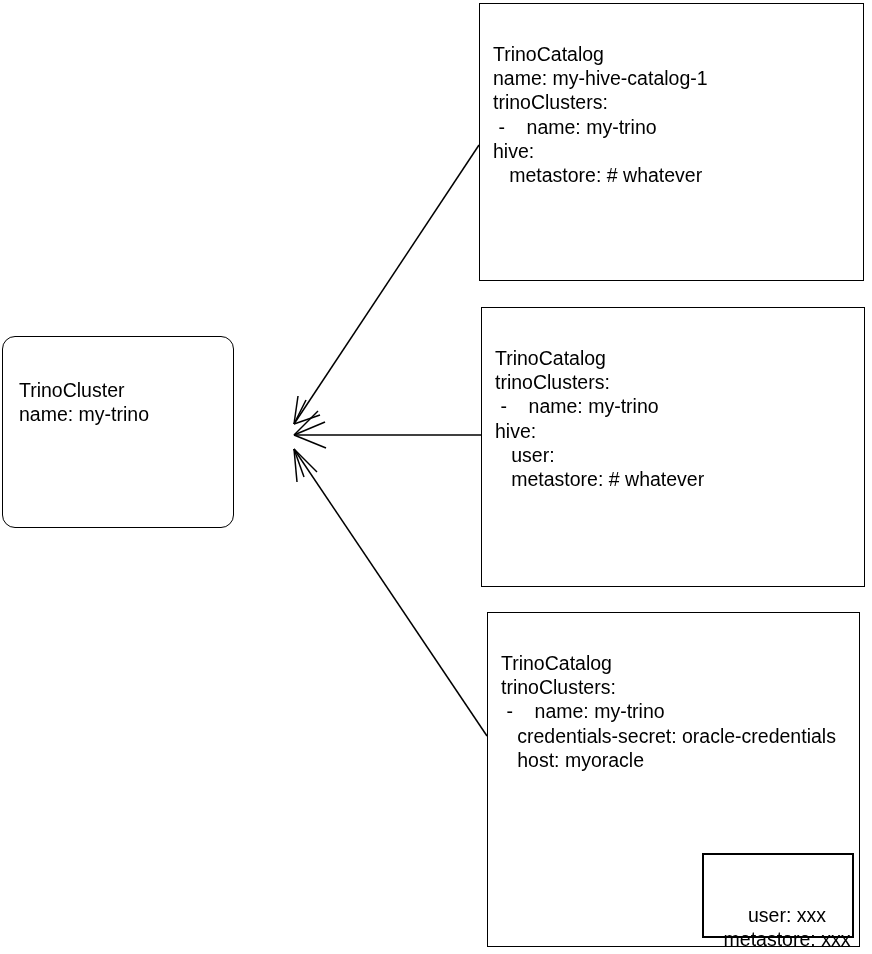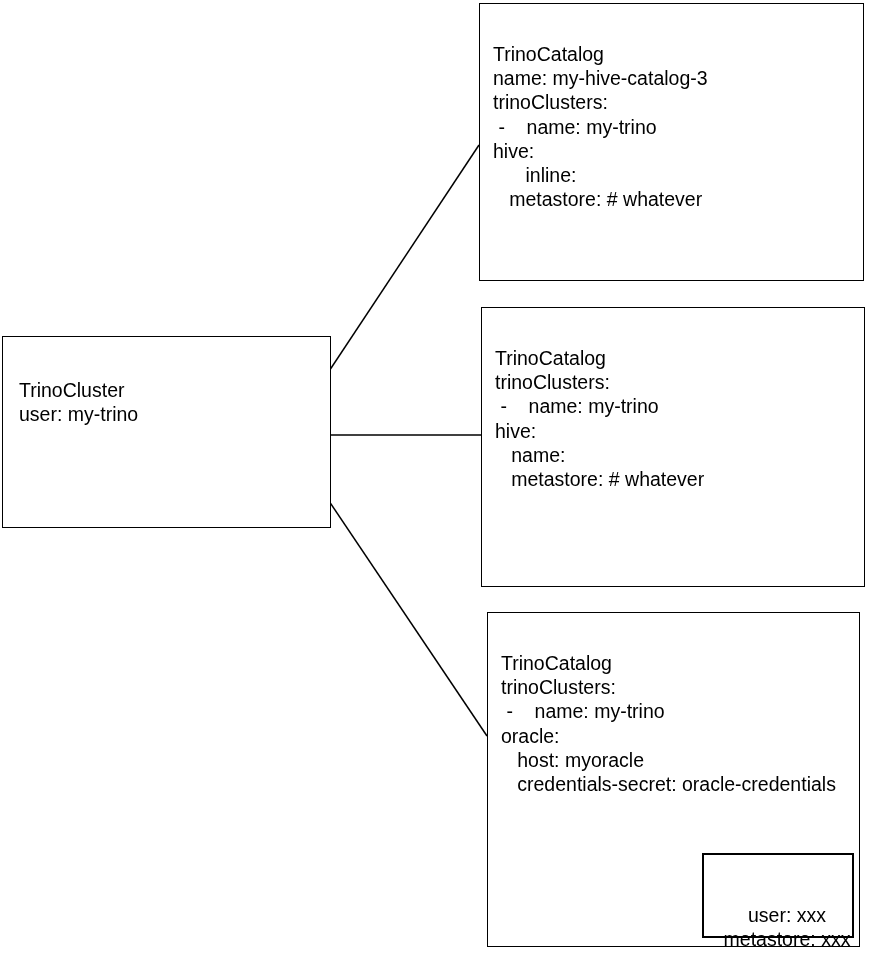--- a/index.html
+++ b/index.html
@@ -52,22 +52,23 @@
   .cluster-line {
     font-family: "Liberation Sans", sans-serif;
     font-size: 19.5px;
     line-height: 24.2px;
     color: #000000;
     white-space: pre;
   }
   #node-cluster {
     left: 2px;
     top: 336px;
-    width: 329px;
+    width: 232px;
     height: 192px;
+    border-radius: 13px;
   }
   #node-cluster .node-body {
     padding: 6px 0 0 7px;
   }
   #node-catalog-1 {
     left: 479px;
     top: 3px;
     width: 385px;
     height: 278px;
   }
@@ -132,55 +133,53 @@
         <line x1="760" y1="818" x2="789" y2="853"></line>
         <line x1="789" y1="853" x2="769" y2="837"></line>
         <line x1="789" y1="853" x2="775" y2="828"></line>
       </g>
     </g>
   </svg>
 
   <div class="node" id="node-cluster">
     <div class="node-body">
       <div class="cluster-line">TrinoCluster</div>
-      <div class="cluster-line">user: my-trino</div>
+      <div class="cluster-line">name: my-trino</div>
     </div>
   </div>
 
   <div class="node" id="node-catalog-1">
     <div class="node-body">
       <div class="yaml-line">TrinoCatalog</div>
-      <div class="yaml-line">name: my-hive-catalog-3</div>
+      <div class="yaml-line">name: my-hive-catalog-1</div>
       <div class="yaml-line">trinoClusters:</div>
       <div class="yaml-line"> -    name: my-trino</div>
       <div class="yaml-line">hive:</div>
-      <div class="yaml-line">      inline:</div>
       <div class="yaml-line">   metastore: # whatever</div>
     </div>
   </div>
 
   <div class="node" id="node-catalog-2">
     <div class="node-body">
       <div class="yaml-line">TrinoCatalog</div>
       <div class="yaml-line">trinoClusters:</div>
       <div class="yaml-line"> -    name: my-trino</div>
       <div class="yaml-line">hive:</div>
-      <div class="yaml-line">   name:</div>
+      <div class="yaml-line">   user:</div>
       <div class="yaml-line">   metastore: # whatever</div>
     </div>
   </div>
 
   <div class="node" id="node-catalog-3">
     <div class="node-body">
       <div class="yaml-line">TrinoCatalog</div>
       <div class="yaml-line">trinoClusters:</div>
       <div class="yaml-line"> -    name: my-trino</div>
-      <div class="yaml-line">oracle:</div>
+      <div class="yaml-line">   credentials-secret: oracle-credentials</div>
       <div class="yaml-line">   host: myoracle</div>
-      <div class="yaml-line">   credentials-secret: oracle-credentials</div>
     </div>
   </div>
 
   <div class="node" id="node-secret">
     <div class="node-body">
       <div class="yaml-line">user: xxx</div>
       <div class="yaml-line">metastore: xxx</div>
     </div>
   </div>
 

